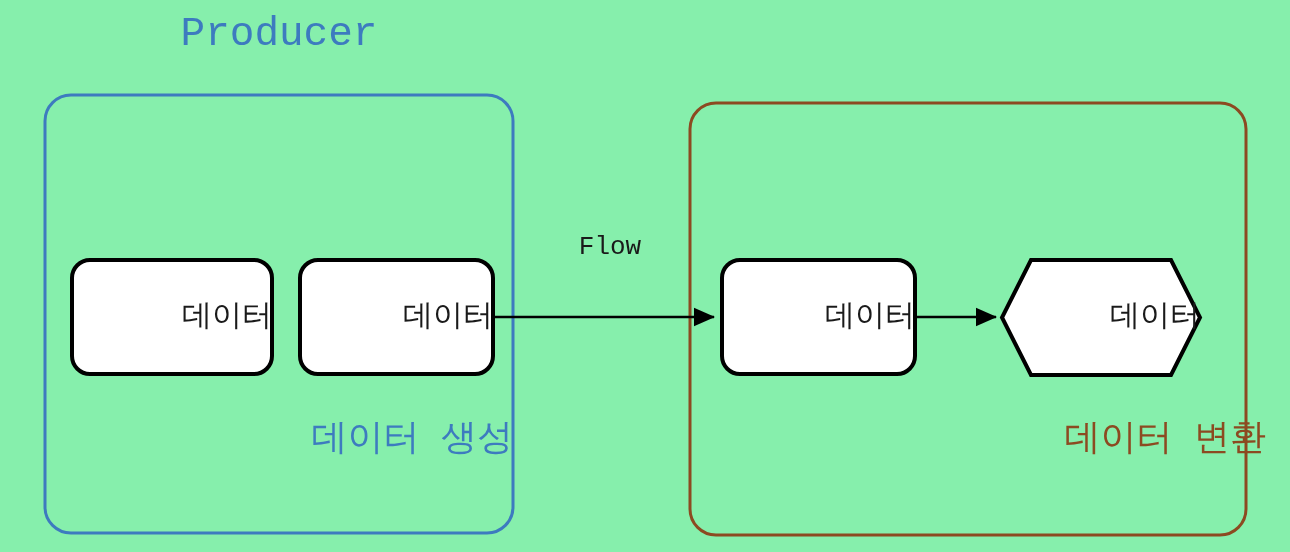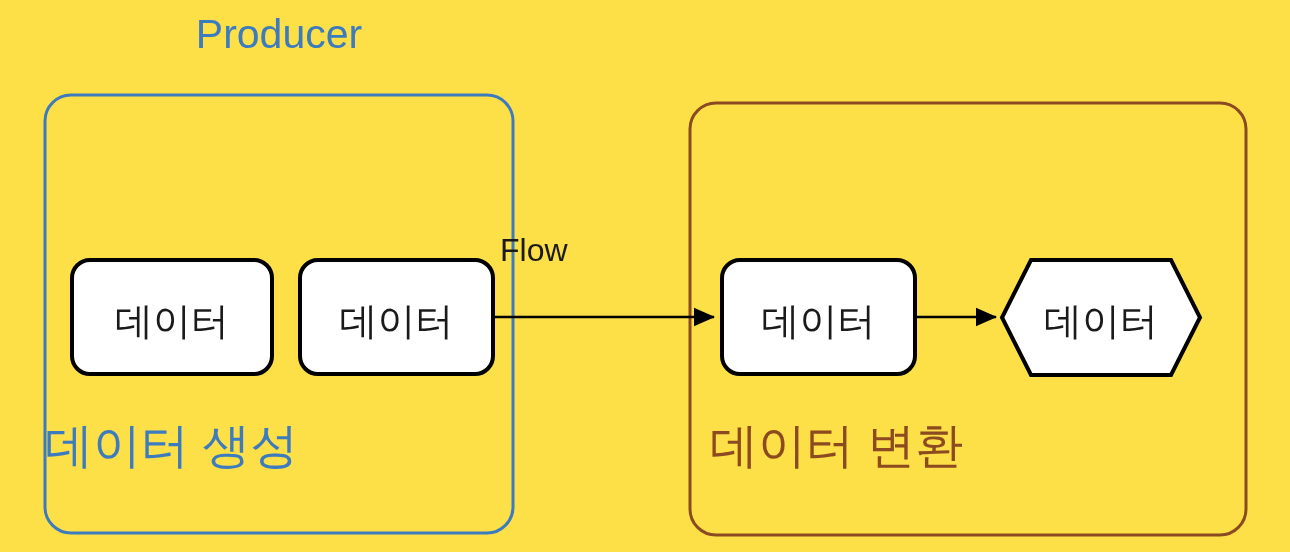--- a/index.html
+++ b/index.html
@@ -7,22 +7,23 @@
     padding: 0;
     background: #ffffff;
   }
   body {
     font-family: "Liberation Sans", "DejaVu Sans", sans-serif;
   }
   #canvas {
     position: relative;
     width: 1290px;
     height: 552px;
-    background: #fde047;
+    background: #86efac;
     overflow: hidden;
+    font-family: Liberation Mono, monospace;
   }
   #diagram-svg {
     position: absolute;
     left: 0;
     top: 0;
     width: 1290px;
     height: 552px;
   }
   .grp-title {
     position: absolute;
@@ -40,56 +41,57 @@
     color: #3D7BBF;
   }
   #intermediary-title {
     left: 690px;
     top: 14px;
     width: 556px;
     color: #8C4A21;
   }
   .grp-caption {
     position: absolute;
-    font-size: 48px;
+    font-size: 36px;
     line-height: 1;
     white-space: nowrap;
-    text-align: left;
+    text-align: right;
     font-weight: 400;
   }
   #producer-caption {
     left: 45px;
     top: 422px;
     width: 468px;
     color: #3D7BBF;
   }
   #intermediary-caption {
     left: 690px;
     top: 422px;
     width: 556px;
     color: #8C4A21;
     padding-left: 20px;
   }
   .node-label {
     position: absolute;
-    font-size: 38px;
+    font-size: 30px;
     line-height: 1;
     color: #1a1a1a;
-    text-align: center;
+    text-align: right;
     white-space: nowrap;
     font-weight: 400;
   }
   #flow-label {
     position: absolute;
     left: 500px;
     top: 234px;
     width: 220px;
-    font-size: 32px;
+    font-size: 26px;
     line-height: 1;
     color: #1a1a1a;
+    text-align: center;
     white-space: nowrap;
     font-weight: 400;
   }
 </style>
 </head>
 <body>
 
 <div id="canvas">
 
   <svg id="diagram-svg" viewBox="0 0 1290 552" xmlns="http://www.w3.org/2000/svg">

